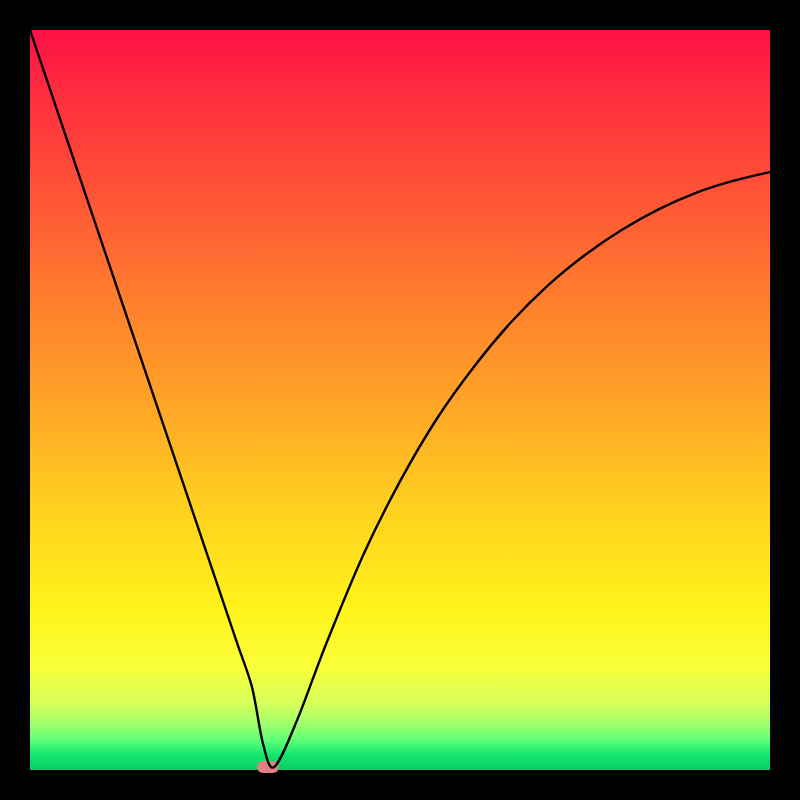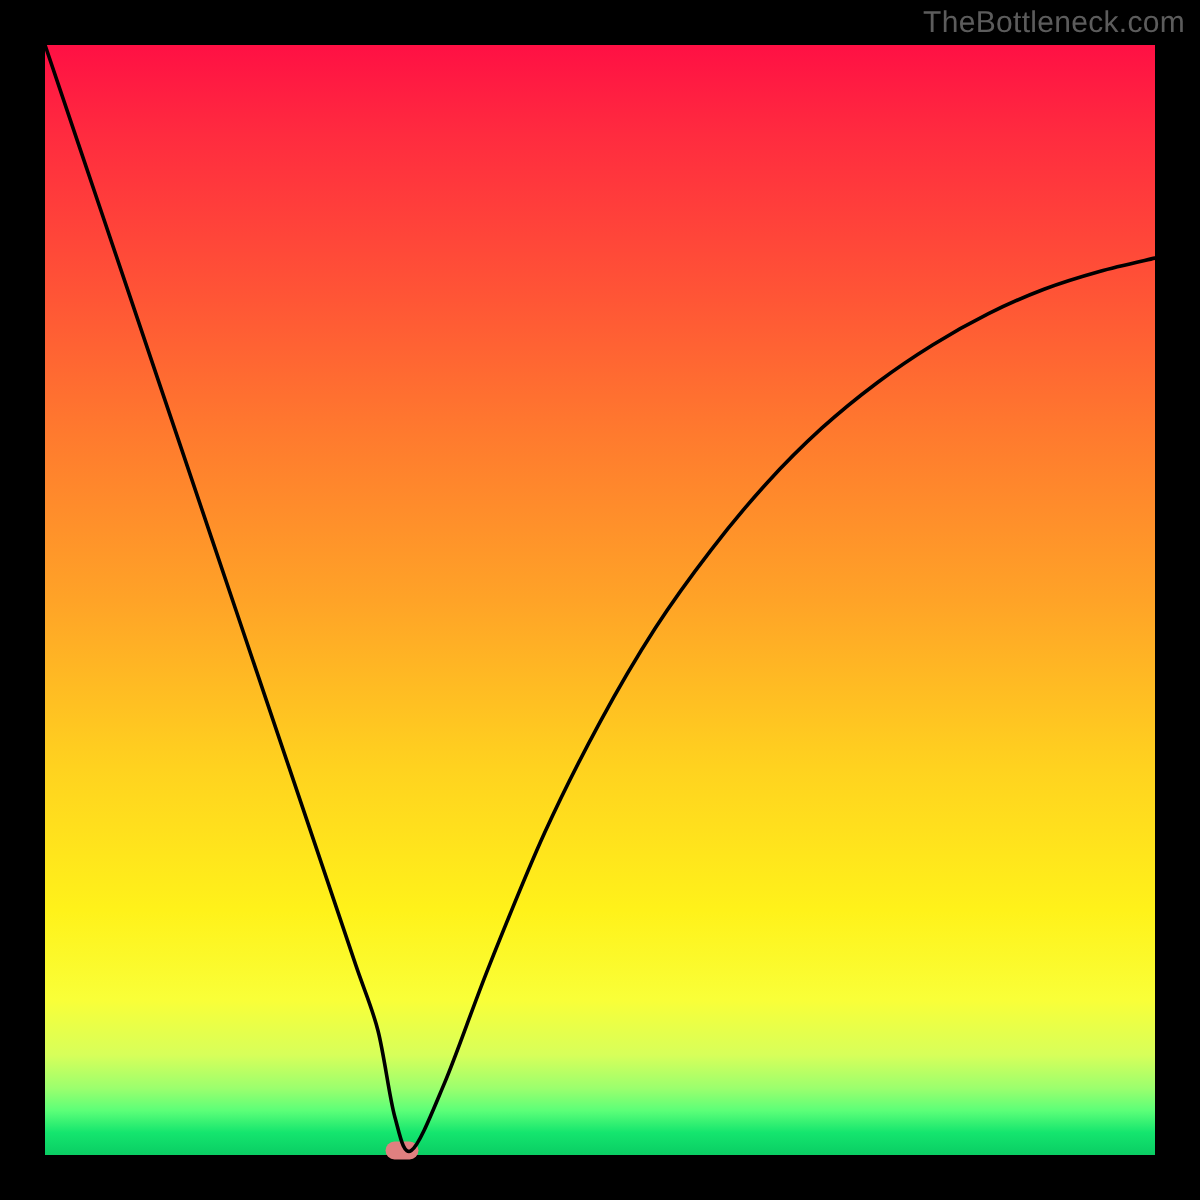--- a/index.html
+++ b/index.html
@@ -67,21 +67,20 @@
     position: absolute;
     inset: 0;
     z-index: 2;
   }
 </style>
 </head>
 <body>
 
 <div class="frame">
 
-  <div class="watermark">TheBottleneck.com</div>
 
   <div class="plot-area">
     <div class="gradient"></div>
 
     <div class="marker" id="marker" style="left: 238.28px; top: 737.04px;"></div>
 
     <svg class="curve" viewBox="0 0 740 740" preserveAspectRatio="none">
       <path id="curve-path" fill="none" stroke="#000" stroke-width="2.4" stroke-linejoin="round" stroke-linecap="round" d="M 0 0 C 5.92 17.52, 25.16 74.47, 37.00 109.52 C 48.84 144.57, 62.16 183.99, 74.00 219.04 C 85.84 254.09, 99.16 293.51, 111.00 328.56 C 122.84 363.61, 136.16 403.03, 148.00 438.08 C 159.84 473.13, 175.53 519.54, 185.00 547.60 C 194.47 575.66, 201.28 595.94, 207.20 613.46 C 213.12 630.98, 217.86 641.02, 222.00 657.12 C 226.14 673.22, 229.55 701.31, 233.10 714.10 C 236.65 726.89, 238.87 740.59, 244.20 737.04 C 249.53 733.49, 258.11 711.55, 266.40 691.90 C 274.69 672.25, 285.34 640.84, 296.00 614.20 C 306.66 587.56, 321.16 551.45, 333.00 525.40 C 344.84 499.35, 358.16 473.30, 370.00 451.40 C 381.84 429.50, 395.16 406.85, 407.00 388.50 C 418.84 370.15, 432.16 352.09, 444.00 336.70 C 455.84 321.31, 469.16 305.32, 481.00 292.30 C 492.84 279.28, 506.16 266.07, 518.00 255.30 C 529.84 244.53, 543.16 233.84, 555.00 224.96 C 566.84 216.08, 580.16 207.14, 592.00 199.80 C 603.84 192.46, 617.16 185.00, 629.00 179.08 C 640.84 173.16, 654.16 167.30, 666.00 162.80 C 677.84 158.30, 691.16 154.28, 703.00 150.96 C 714.84 147.64, 734.08 143.50, 740.00 142.08"></path>
     </svg>
   </div>

